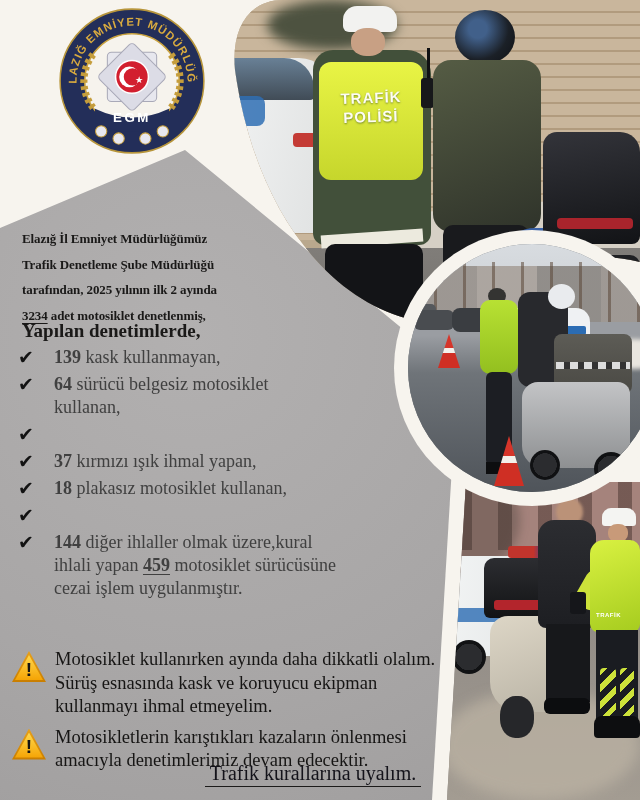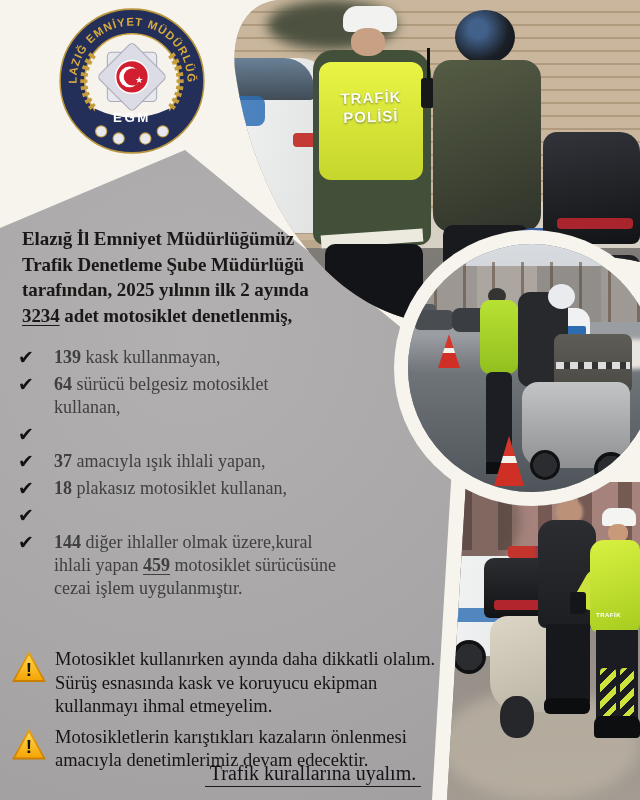--- a/index.html
+++ b/index.html
@@ -118,21 +118,21 @@
   .cone{clip-path:polygon(50% 0,100% 100%,0 100%);
     background:linear-gradient(180deg,#d6352a 0 40%,#f4f0ea 40% 55%,#cf2f24 55%);}
   .p2-cone1{left:30px;top:90px;width:22px;height:34px;}
   .p2-cone2{left:86px;top:192px;width:30px;height:50px;}
 
   
   .logo{position:absolute;left:56px;top:5px;width:152px;height:152px;}
 
   
   .txt{color:#1a1918;}
-  .intro{left:22px;top:226px;font-weight:700;font-size:19px;line-height:25.5px;letter-spacing:-.1px;}
+  .intro{left:22px;top:226px;font-weight:700;font-size:13px;line-height:25.5px;letter-spacing:-.1px;}
   .intro div{white-space:nowrap;}
   .stat{text-decoration:underline;text-underline-offset:3px;}
   .subheading{left:22px;top:320px;font-weight:700;font-size:19px;white-space:nowrap;}
   .checklist{left:18px;top:346px;width:330px;margin:0;padding:0;list-style:none;}
   .checklist li{display:flex;gap:10px;margin-bottom:4px;}
   .check{flex:none;width:26px;font-family:"DejaVu Sans",sans-serif;font-weight:700;font-size:19px;
     line-height:23px;color:#121212;}
   .item-text{width:285px;font-size:18px;line-height:23px;color:#404040;}
   .num{font-weight:700;}
   .warnings{left:12px;top:648px;}
@@ -274,36 +274,37 @@
     <circle cx="104" cy="123" r="5.5" fill="#e8e8f0" stroke="#c59d3c"></circle>
   </svg>
 
   <div class="abs txt intro">
     <div>Elazığ İl Emniyet Müdürlüğümüz</div>
     <div>Trafik Denetleme Şube Müdürlüğü</div>
     <div>tarafından, 2025 yılının ilk 2 ayında</div>
     <div><span class="stat">3234</span><span> adet motosiklet denetlenmiş,</span></div>
   </div>
 
+  <div class="abs txt subheading">Yapılan denetimlerde,</div>
 
   <ul class="abs checklist">
     <li>
       <span class="check">✔</span>
       <div class="item-text"><span class="num">139</span><span> kask kullanmayan,</span></div>
     </li>
     <li>
       <span class="check">✔</span>
       <div class="item-text"><span class="num">64</span><span> sürücü belgesiz motosiklet kullanan,</span></div>
     </li>
     <li>
       <span class="check">✔</span>
     </li>
     <li>
       <span class="check">✔</span>
-      <div class="item-text"><span class="num">37</span><span> amacıyla ışık ihlali yapan,</span></div>
+      <div class="item-text"><span class="num">37</span><span> kırmızı ışık ihmal yapan,</span></div>
     </li>
     <li>
       <span class="check">✔</span>
       <div class="item-text"><span class="num">18</span><span> plakasız motosiklet kullanan,</span></div>
     </li>
     <li>
       <span class="check">✔</span>
     </li>
     <li>
       <span class="check">✔</span>

